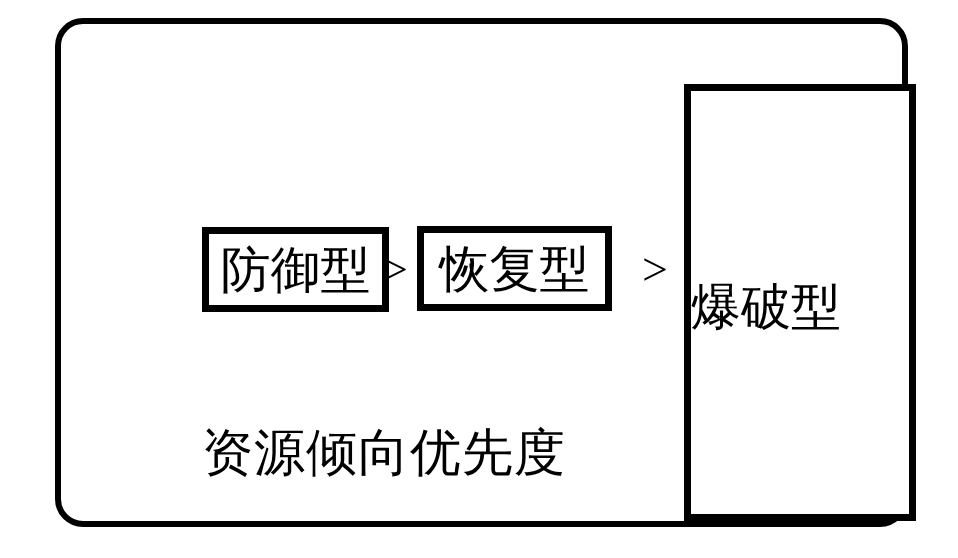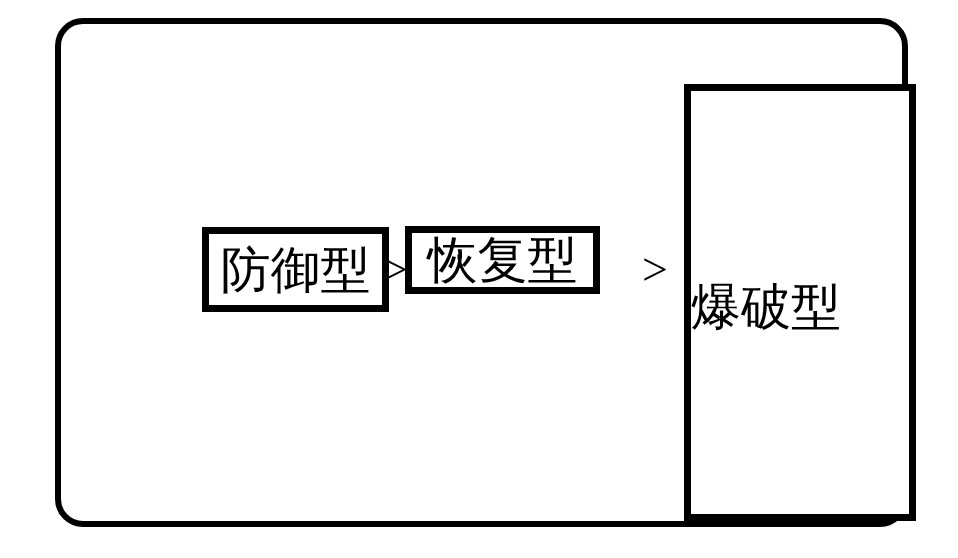--- a/index.html
+++ b/index.html
@@ -40,24 +40,24 @@
     white-space: nowrap;
   }
   .node-defense {
     left: 105px;
     top: 203px;
     width: 187px;
     height: 85px;
     margin-left: 36px;
   }
   .node-recovery {
-    left: 344px;
+    left: 356px;
     top: 202px;
     width: 195px;
-    height: 68px;
+    height: 85px;
   }
   .gt-symbol {
     position: absolute;
     top: 203px;
     height: 85px;
     display: flex;
     align-items: center;
     justify-content: center;
     font-size: 46px;
     line-height: 1;
@@ -110,15 +110,16 @@
     <div class="node-box node-recovery">
       <span>恢复型</span>
     </div>
 
     <span class="gt-symbol gt-2">&gt;</span>
 
     <div class="type-list-box">
       <span class="type-list-item">爆破型</span>
     </div>
 
+    <div class="caption">资源倾向优先度</div>
 
   </div>
 </div>
 
 </body></html>

